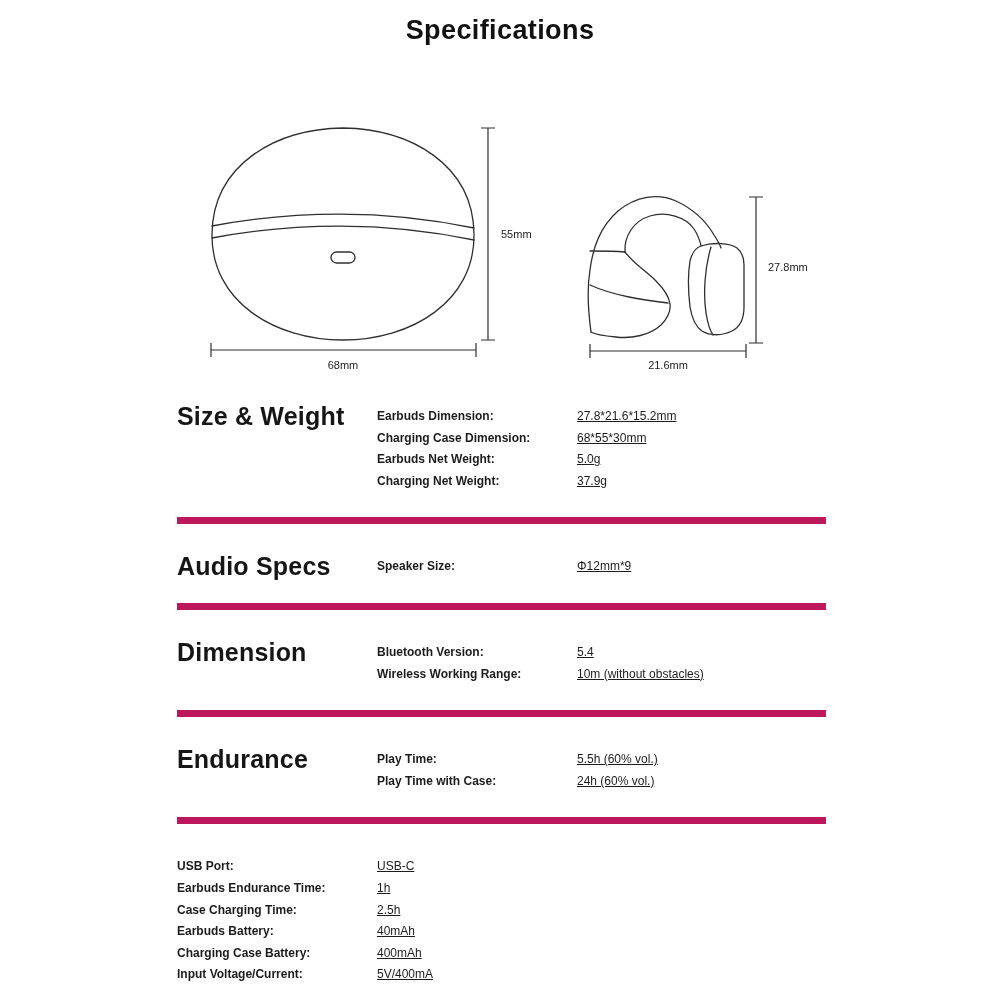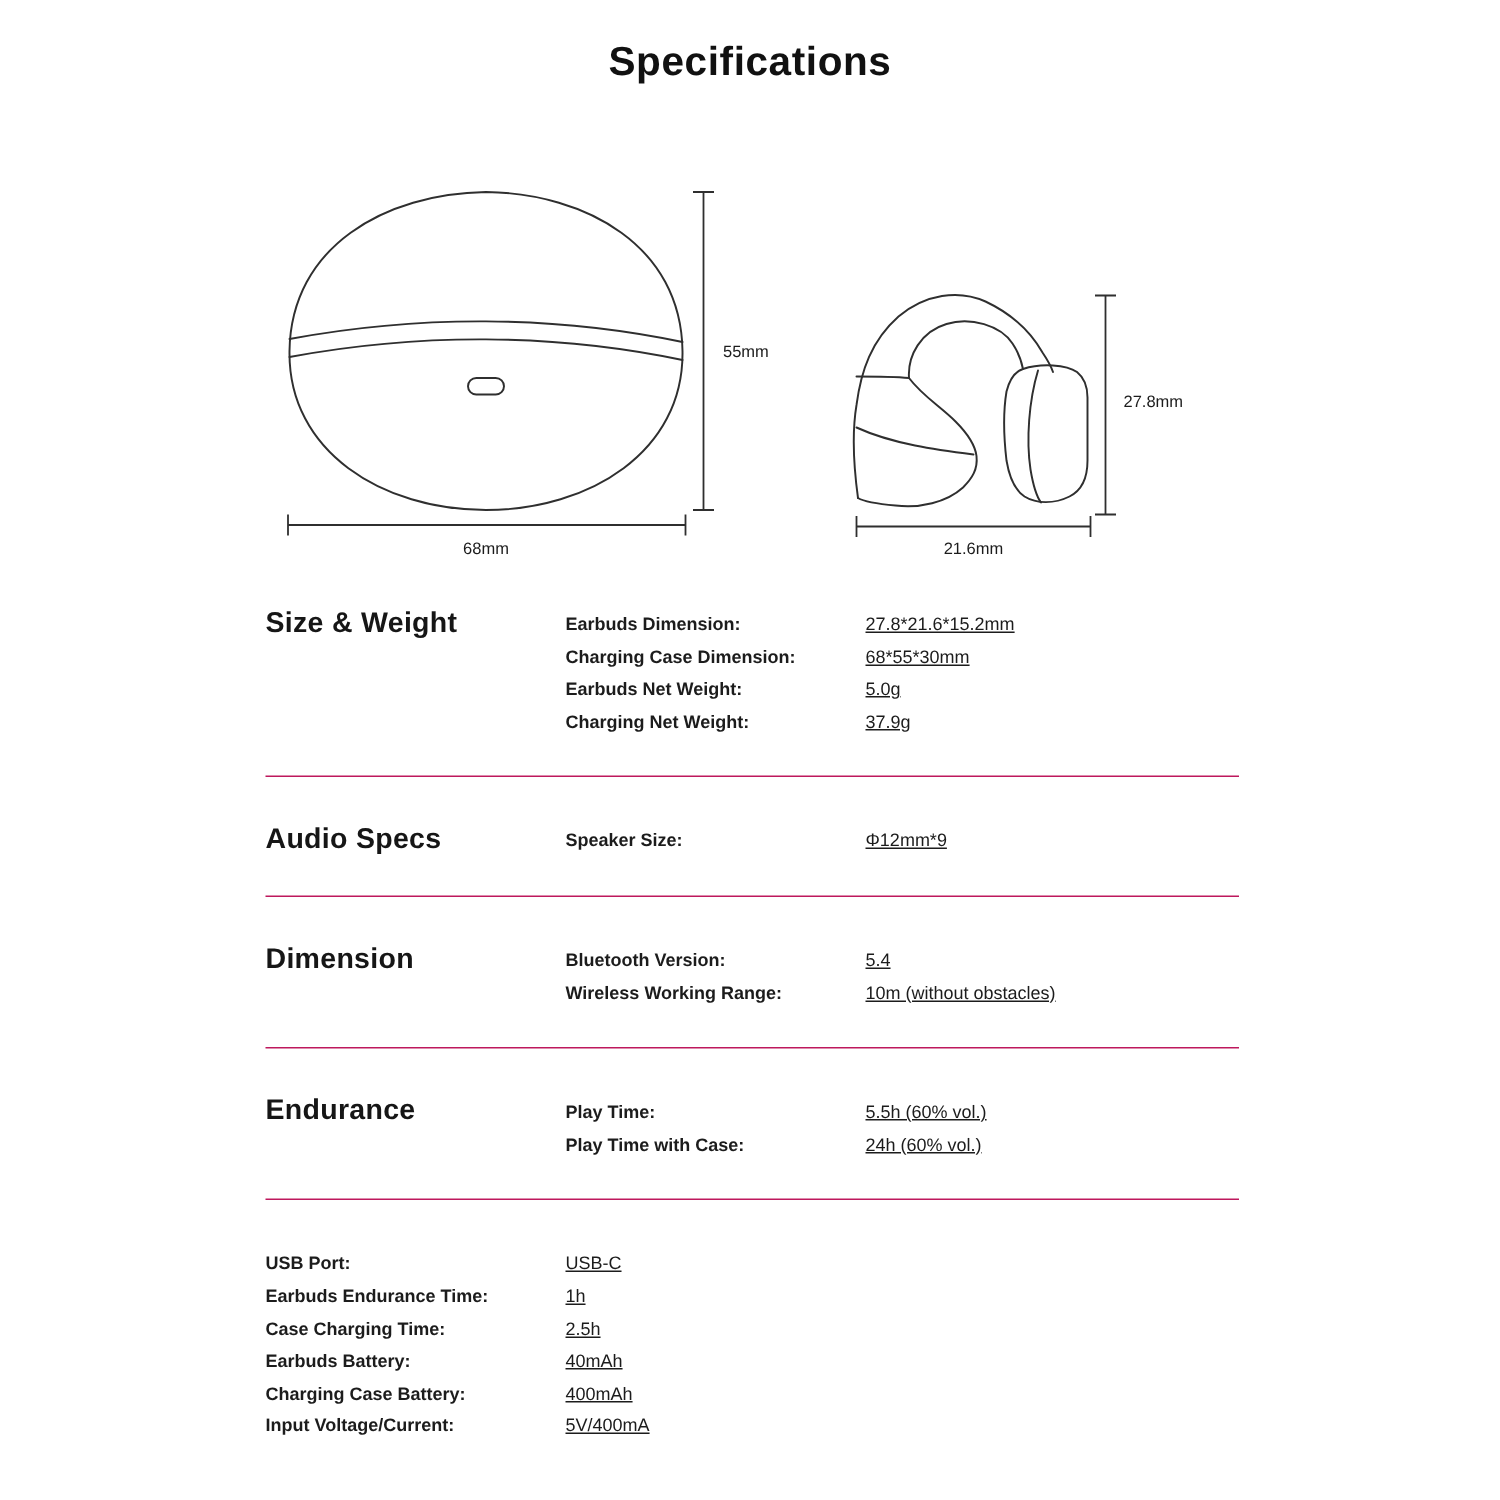--- a/index.html
+++ b/index.html
@@ -7,30 +7,30 @@
     position: relative;
     width: 1000px;
     height: 1000px;
     background: #ffffff;
     color: #1c1c1c;
     font-family: "Liberation Sans", "DejaVu Sans", sans-serif;
     overflow: hidden;
   }
   h1.page-title {
     margin: 0;
-    padding-top: 26px;
+    padding-top: 15px;
     text-align: center;
     font-size: 27px;
     font-weight: 800;
     letter-spacing: 0.4px;
     color: #111;
   }
   .diagram-area {
     position: absolute;
-    left: 159px;
+    left: 178px;
     top: 115px;
     width: 660px;
     height: 265px;
   }
   .diagram-area svg { display: block; }
   .line-art {
     fill: none;
     stroke: #2f2f2f;
     stroke-width: 1.3;
     stroke-linecap: round;
@@ -50,30 +50,30 @@
   .spec-table {
     position: absolute;
     left: 177px;
     top: 405px;
     width: 649px;
   }
   .spec-section {
     display: flex;
     align-items: flex-start;
     padding: 31px 0 25px 0;
-    border-top: 1px solid #be185d;
+    border-top: 7px solid #be185d;
   }
   .spec-section.first {
     border-top: none;
     padding-top: 0;
   }
   .sec-title {
     width: 200px;
     margin: 0;
-    font-size: 19px;
+    font-size: 25px;
     font-weight: 800;
     letter-spacing: 0.2px;
     line-height: 22px;
     color: #161616;
     flex-shrink: 0;
   }
   .rows {
     flex: 1;
     display: flex;
     flex-direction: column;

